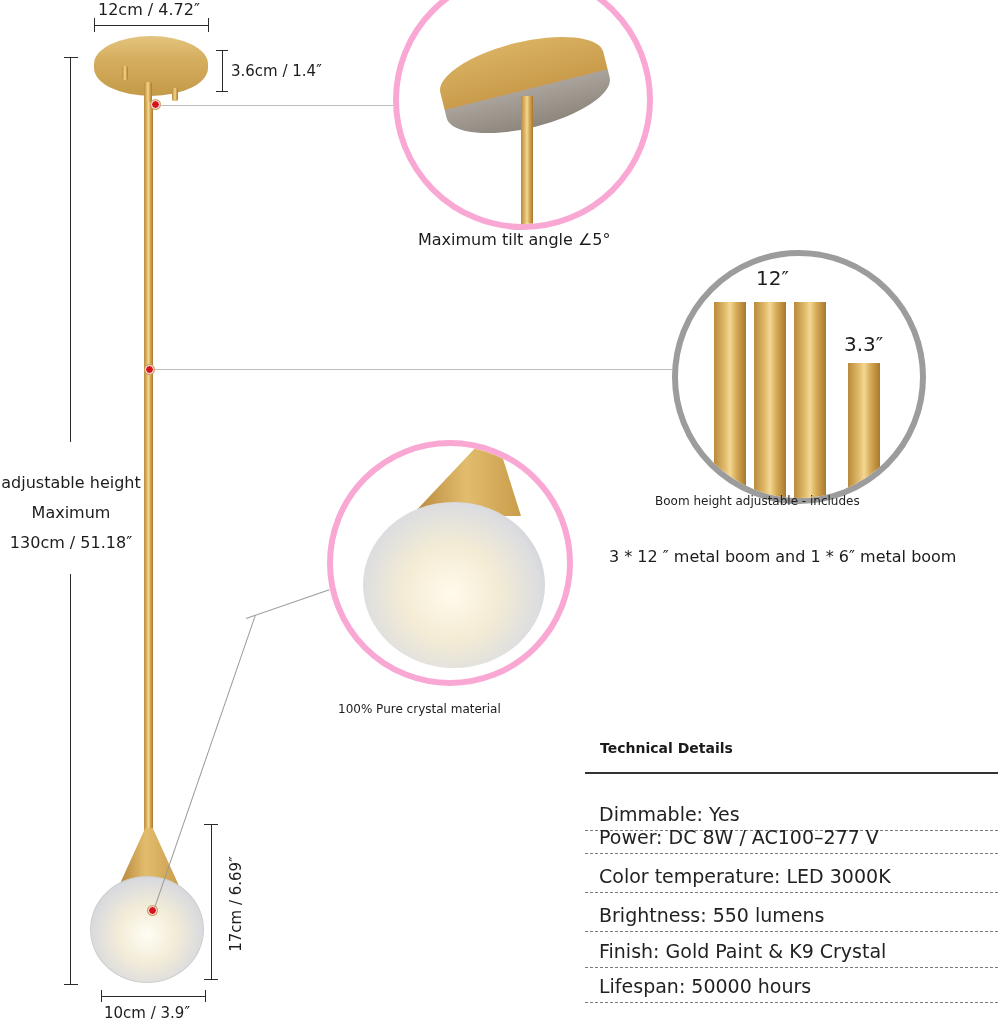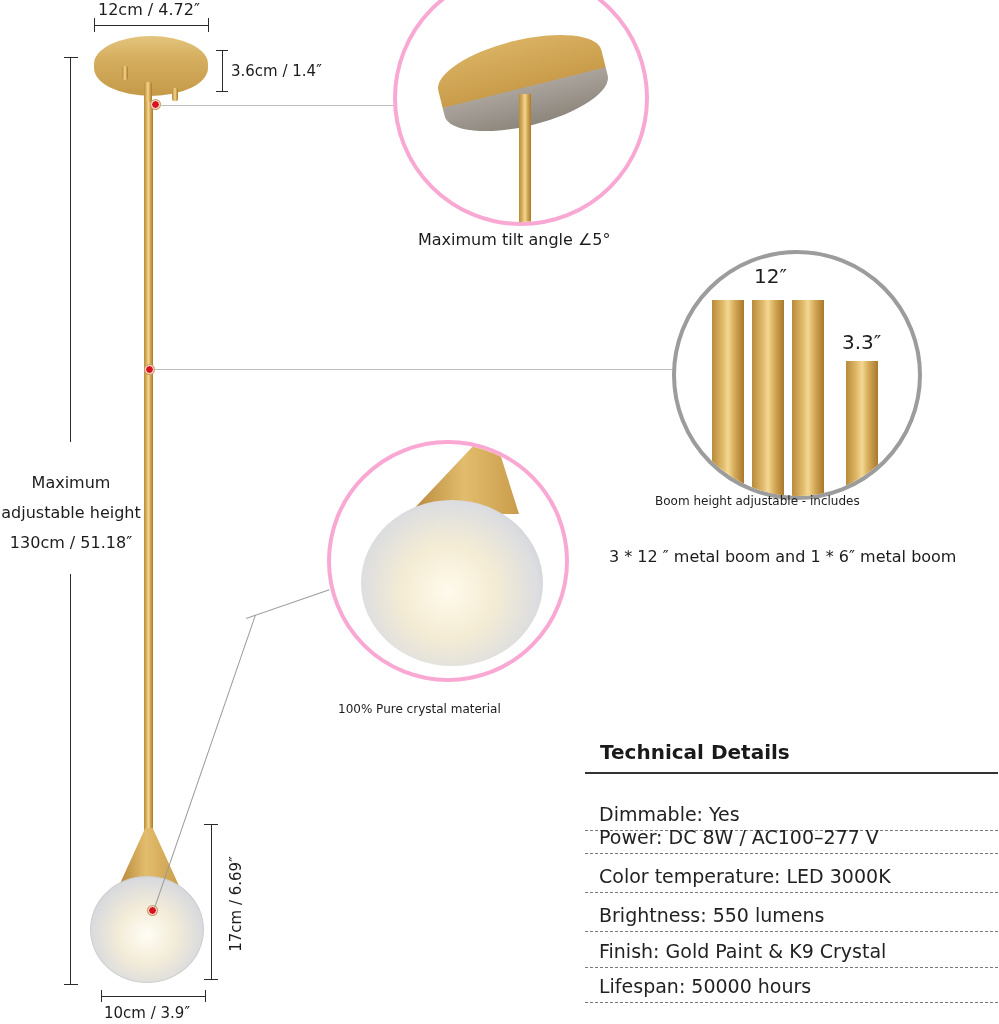--- a/index.html
+++ b/index.html
@@ -4,24 +4,24 @@
 <style>
   html, body { margin:0; padding:0; background:#ffffff; }
   body { width:999px; height:1024px; position:relative; overflow:hidden;
          font-family:"DejaVu Sans", "Liberation Sans", sans-serif; color:#1a1a1a; }
   .abs { position:absolute; }
   .label { font-size:15px; color:#1c1c1c; white-space:nowrap; }
   .dim-line { position:absolute; background:#2a2a2a; }
   .tick-h { position:absolute; height:1px; background:#2a2a2a; }
   .tick-v { position:absolute; width:1px; background:#2a2a2a; }
   .leader { position:absolute; height:1px; background:#bdbdbd; transform-origin:0 0; }
-  .circle { position:absolute; border-radius:50%; border:4px solid #f9a8d4; overflow:hidden; background:#fff; }
+  .circle { position:absolute; border-radius:50%; border:6px solid #f9a8d4; overflow:hidden; background:#fff; }
   .gold { background:linear-gradient(90deg,#b98a3c 0%,#e2bc6c 35%,#f3d894 50%,#d6ab58 70%,#a8782c 100%); }
   .dot { position:absolute; width:7px; height:7px; border-radius:50%; background:#d8131b; border:1.5px solid #fff; box-shadow:0 0 0 1px #c9a060; }
-  .spec-title { font-weight:bold; font-size:20px; }
+  .spec-title { font-weight:bold; font-size:14px; }
   .spec-row { position:absolute; left:585px; width:413px; height:36px; border-bottom:1px dashed #7a7a7a; }
   .spec-row span { position:absolute; left:14px; bottom:5px; font-size:19px; color:#222; }
 </style>
 </head>
 <body>
 
 <div>
 
   <div class="tick-v" style="left:94px; top:18px; height:14px;"></div>
   <div class="tick-v" style="left:208px; top:18px; height:14px;"></div>
@@ -50,22 +50,22 @@
   <div class="abs" style="left:90px; top:876px; width:112px; height:105px; border-radius:50%; background:radial-gradient(circle at 50% 55%,#fffdf4 0%,#f3ecd8 35%,#d9dade 70%,#b7b8bc 100%); border:1px solid #cfcfcf;"></div>
   <div class="dot" style="left:148px; top:906px;"></div>
   <div class="leader" style="left:154px; top:908px; width:310px; transform:rotate(-71deg); background:#9a9a9a;"></div>
   <div class="leader" style="left:246px; top:618px; width:88px; transform:rotate(-19deg); background:#9a9a9a;"></div>
 
   <div class="tick-h" style="left:64px; top:57px; width:14px;"></div>
   <div class="tick-h" style="left:64px; top:984px; width:14px;"></div>
   <div class="dim-line" style="left:70px; top:57px; width:1px; height:385px;"></div>
   <div class="dim-line" style="left:70px; top:574px; width:1px; height:410px;"></div>
   <div class="abs label" style="left:0; top:468px; width:142px; text-align:center; font-size:16px; line-height:30px;">
+    <div>adjustable height</div>
     <div>Maximum</div>
-    <div>adjustable height</div>
     <div>130cm / 51.18″</div>
   </div>
 
   <div class="tick-h" style="left:204px; top:824px; width:14px;"></div>
   <div class="tick-h" style="left:204px; top:979px; width:14px;"></div>
   <div class="dim-line" style="left:211px; top:824px; width:1px; height:155px;"></div>
   <div class="abs label" style="left:166px; top:895px; font-size:15px; transform:rotate(-90deg); transform-origin:center; width:140px; text-align:center;">17cm / 6.69″</div>
 
   <div class="tick-v" style="left:101px; top:990px; height:12px;"></div>
   <div class="tick-v" style="left:205px; top:990px; height:12px;"></div>

